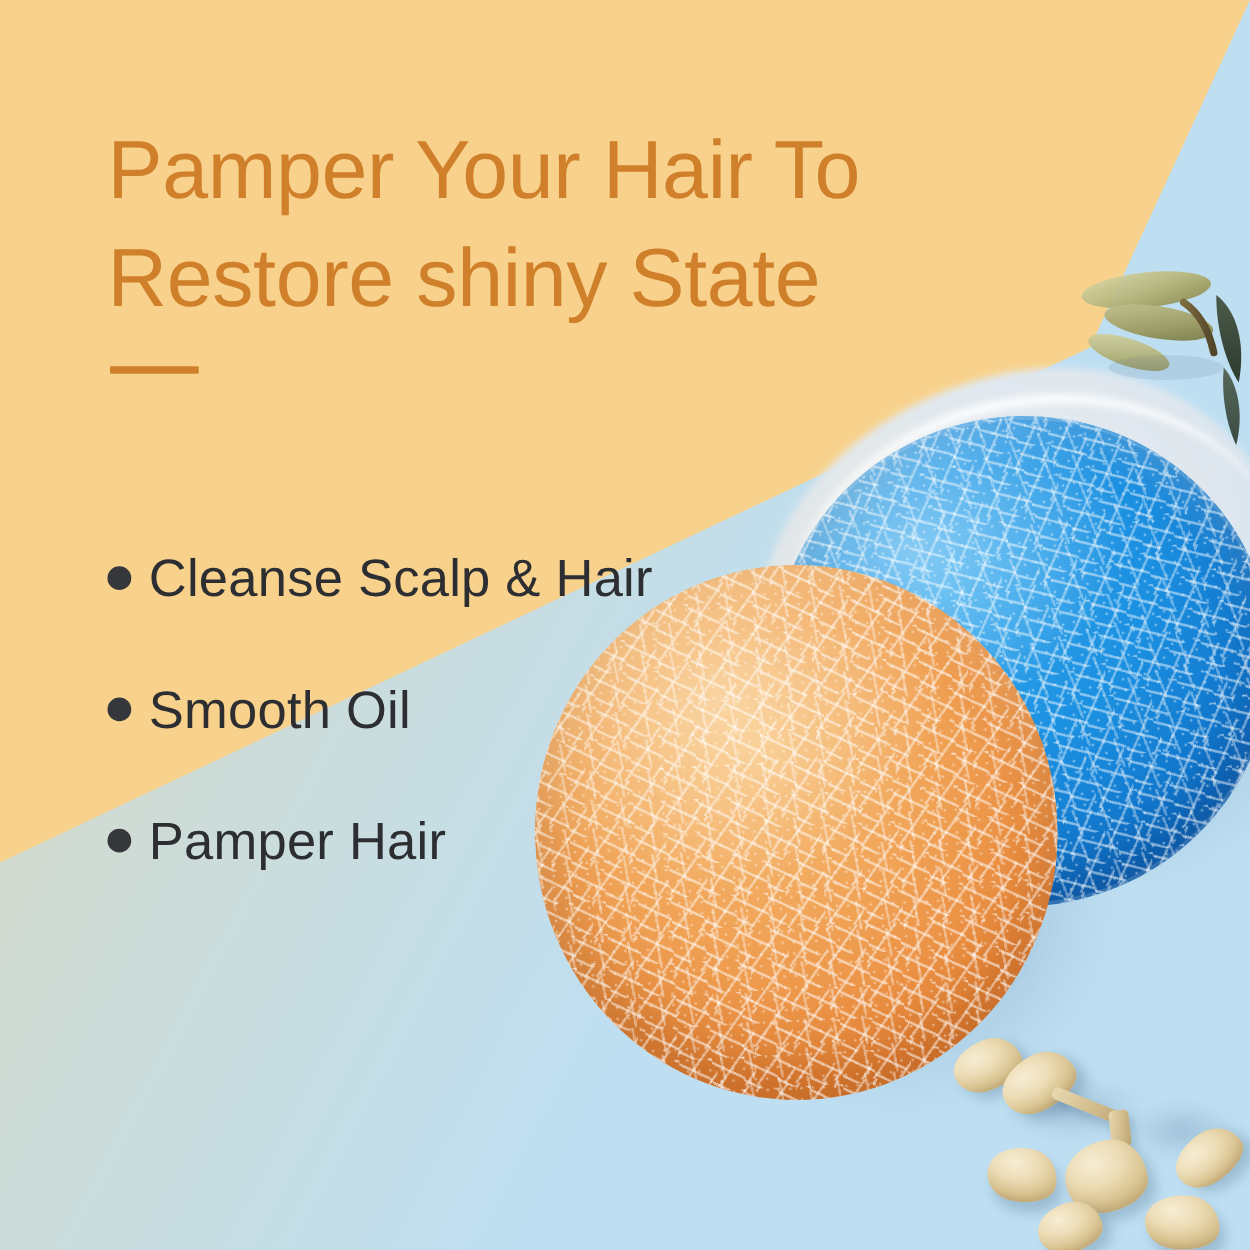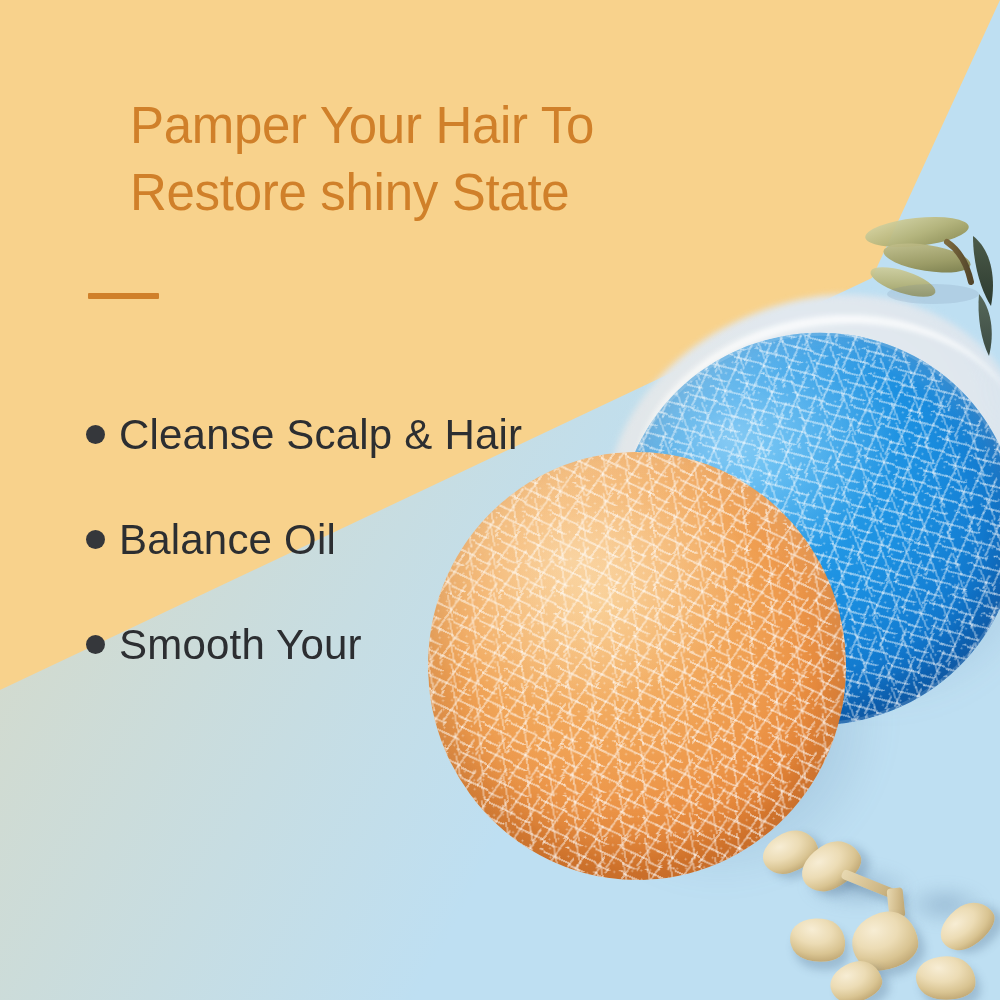--- a/index.html
+++ b/index.html
@@ -63,43 +63,42 @@
     opacity: .9;
   }
 
   
   .headline {
     position: absolute;
     left: 86px;
     top: 92px;
     width: 820px;
     color: #D0802A;
-    font-size: 51px;
+    font-size: 66px;
     line-height: 1.32;
     font-weight: 400;
     letter-spacing: -0.3px;
     white-space: pre-line;
     font-family: "Liberation Sans", sans-serif;
-    margin-left: 44px;
   }
   .divider {
     position: absolute;
     left: 88px;
     top: 293px;
     width: 71px;
     height: 6px;
     background: #D0802A;
     border-radius: 1px;
   }
 
   
   .benefits {
     position: absolute;
     left: 86px;
-    top: 382px;
+    top: 410px;
     width: 520px;
   }
   .benefit {
     display: flex;
     align-items: center;
     height: 105px;
   }
   .dot {
     width: 19px;
     height: 19px;
@@ -326,21 +325,21 @@
 
   <div class="divider"></div>
 
   <div class="benefits">
     <div class="benefit">
       <span class="dot"></span>
       <span class="benefit-label">Cleanse Scalp &amp; Hair</span>
     </div>
     <div class="benefit">
       <span class="dot"></span>
-      <span class="benefit-label">Balance Oil</span>
+      <span class="benefit-label">Smooth Oil</span>
     </div>
     <div class="benefit">
       <span class="dot"></span>
-      <span class="benefit-label">Smooth Your</span>
+      <span class="benefit-label">Pamper Hair</span>
     </div>
   </div>
 
 </div>
 
 </body></html>

